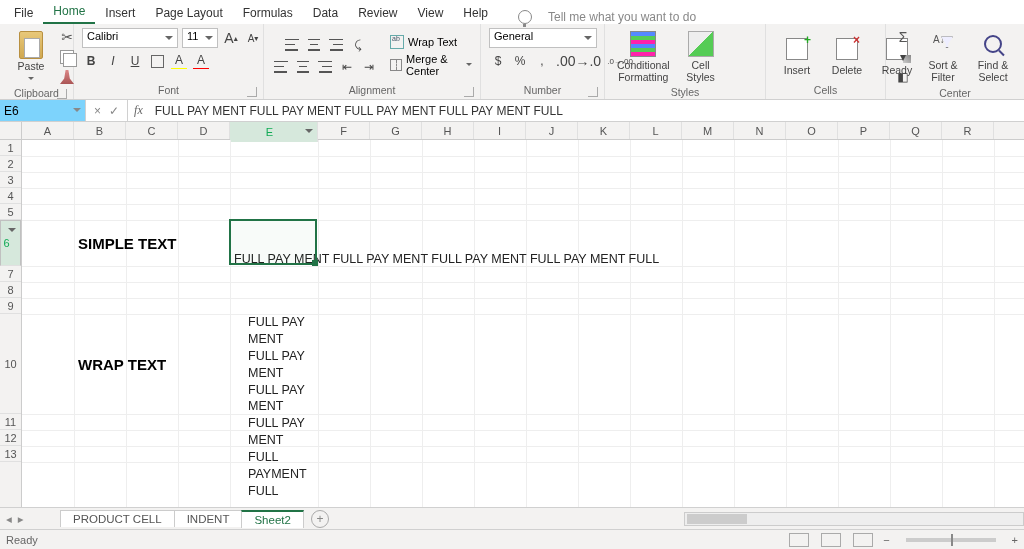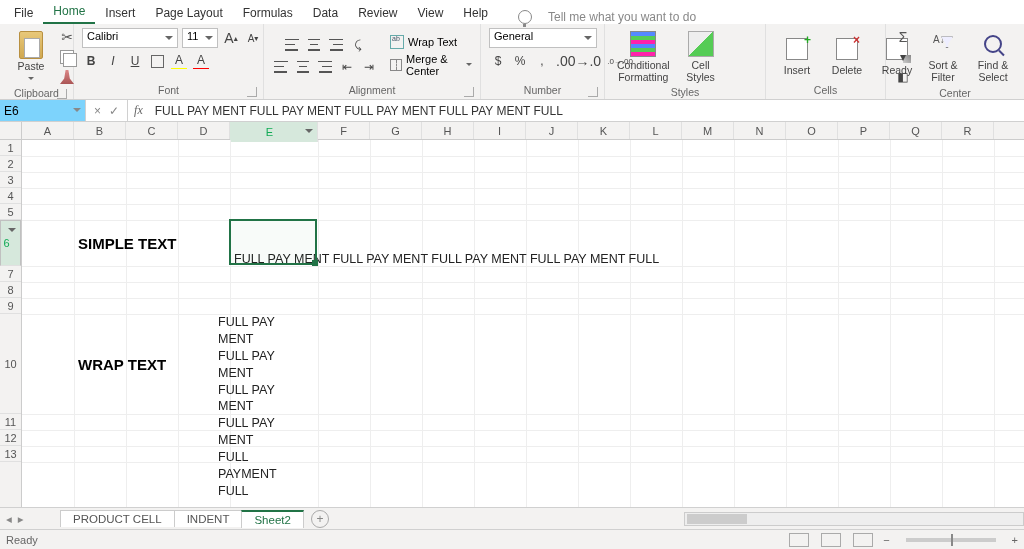--- a/index.html
+++ b/index.html
@@ -418,21 +418,21 @@
       <div class="gridline-h" style="top: 142px;"></div>
       <div class="gridline-h" style="top: 158px;"></div>
       <div class="gridline-h" style="top: 174px;"></div>
       <div class="gridline-h" style="top: 274px;"></div>
       <div class="gridline-h" style="top: 290px;"></div>
       <div class="gridline-h" style="top: 306px;"></div>
       <div class="gridline-h" style="top: 322px;"></div>
       <div class="celltext bold" style="left: 54px; top: 80px; height: 46px;">SIMPLE TEXT</div>
       <div class="celltext" style="left: 210px; top: 80px; height: 46px;">FULL PAY MENT FULL PAY MENT FULL PAY MENT FULL PAY MENT FULL</div>
       <div class="celltext bold" style="left: 54px; top: 174px; height: 100px;">WRAP TEXT</div>
-      <div class="celltext wrap" style="left: 194px; top: 174px; height: 100px; width: 84px;">FULL PAY MENT
+      <div class="celltext wrap" style="left: 224px; top: 174px; height: 100px; width: 84px;">FULL PAY MENT
 FULL PAY MENT
 FULL PAY MENT
 FULL PAY MENT
 FULL PAYMENT
 FULL</div>
       <div class="selection" style="left: 207px; top: 79px; width: 88px; height: 46px;">
         <div class="sel-handle"></div>
       </div>
     </div>
 </div>

